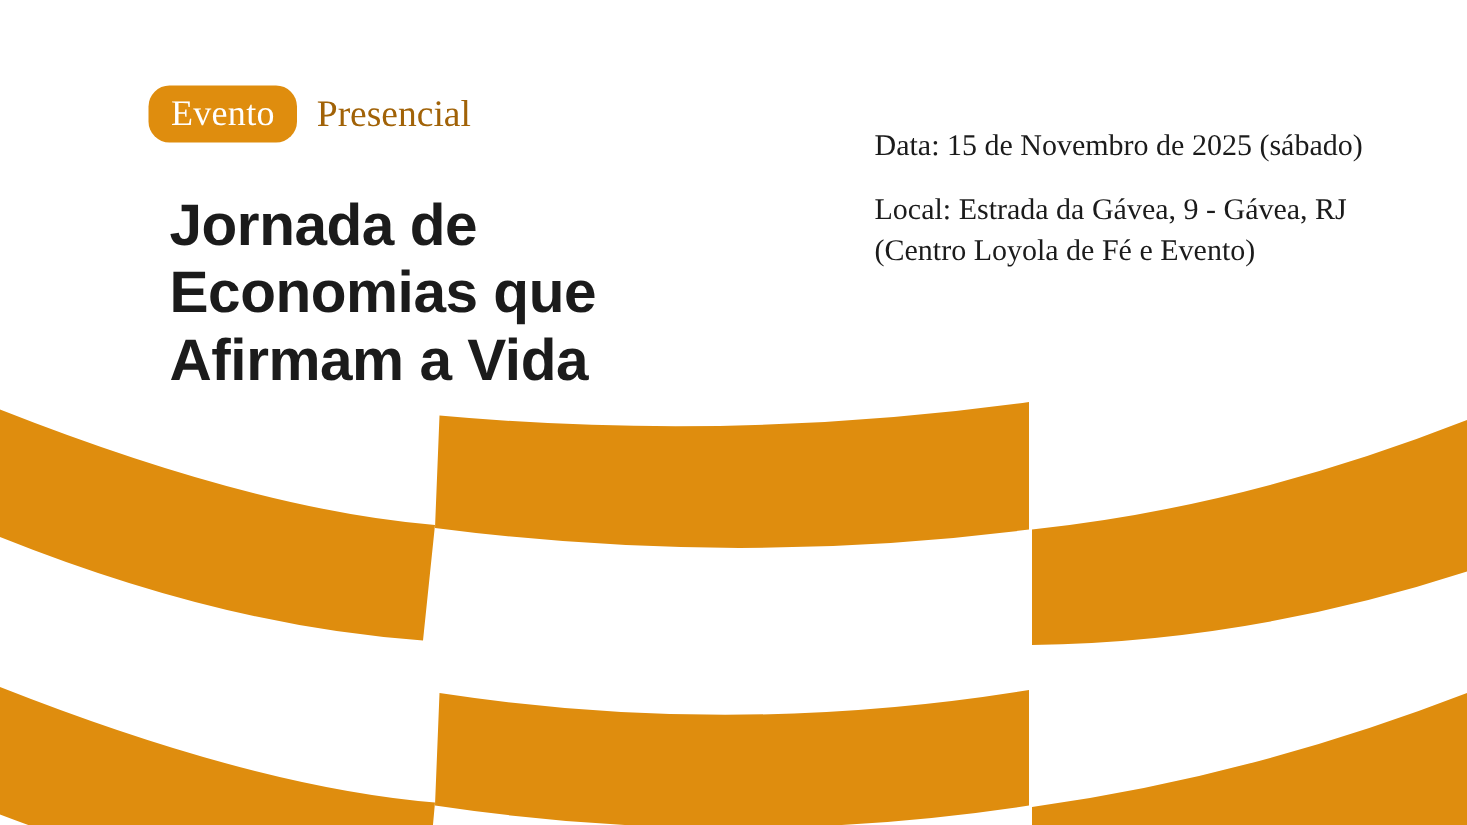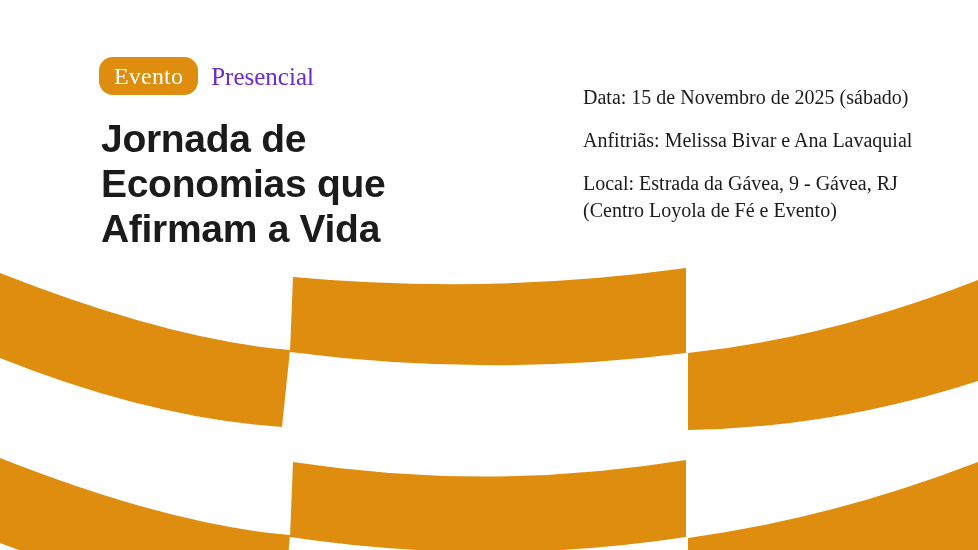--- a/index.html
+++ b/index.html
@@ -38,21 +38,21 @@
     font-size: 25px;
     line-height: 1;
   }
 
   
   .title {
     position: absolute;
     left: 97px;
     top: 112px;
     width: 340px;
-    margin: 4px;
+    margin: 16px;
     font-family: "Liberation Sans", sans-serif;
     font-weight: 700;
     font-size: 39px;
     line-height: 45px;
     letter-spacing: -0.3px;
   }
 
   
   .details {
     position: absolute;
@@ -91,25 +91,24 @@
     <path d="M688,353 Q830,338 978,280 L978,381 Q833,428 688,430 Z" fill="#DF8D0E"></path>
     <path d="M0,458 Q170,525 290,535 L283,612 Q150,600 0,543 Z" fill="#DF8D0E"></path>
     <path d="M293,462 Q490,492 686,460 L686,537 Q490,567 290,537 Z" fill="#DF8D0E"></path>
     <path d="M688,538 Q833,518 978,462 L978,620 L688,655 Z" fill="#DF8D0E"></path>
   </svg>
 
   <div class="header-row">
     <div class="badge" style="background-color: rgb(223, 141, 14); border-radius: 14px;">
       <span class="badge-label" style="color: rgb(255, 255, 255);">Evento</span>
     </div>
-    <span class="event-type" style="color: #6d28d9;">Presencial</span>
+    <span class="event-type" style="color: #a16207;">Presencial</span>
   </div>
 
   <h1 class="title" style="color: rgb(27, 27, 27);">Jornada de Economias que Afirmam a Vida</h1>
 
   <div class="details" style="color: rgb(27, 27, 27);">
     <p>Data: 15 de Novembro de 2025 (sábado)</p>
-    <p>Anfitriãs: Melissa Bivar e Ana Lavaquial</p>
     <p>Local: Estrada da Gávea, 9 - Gávea, RJ</p>
     <p class="cont">(Centro Loyola de Fé e Evento)</p>
   </div>
 
 </div>
 
 </body></html>

